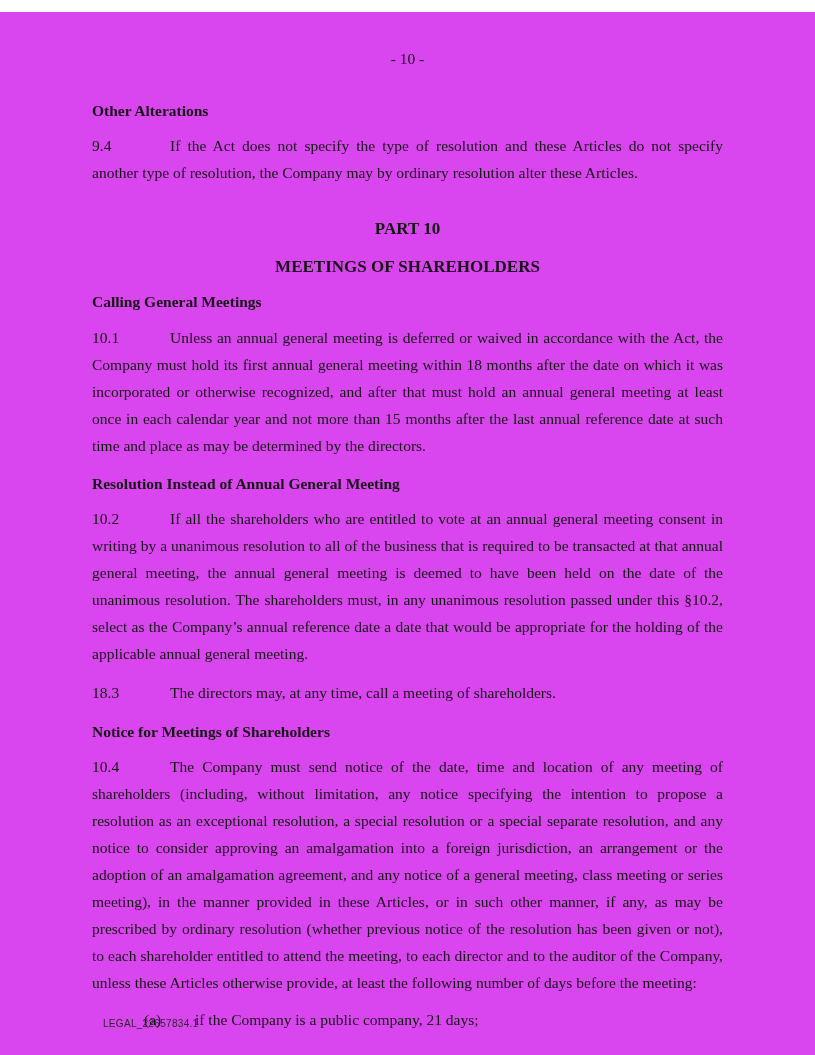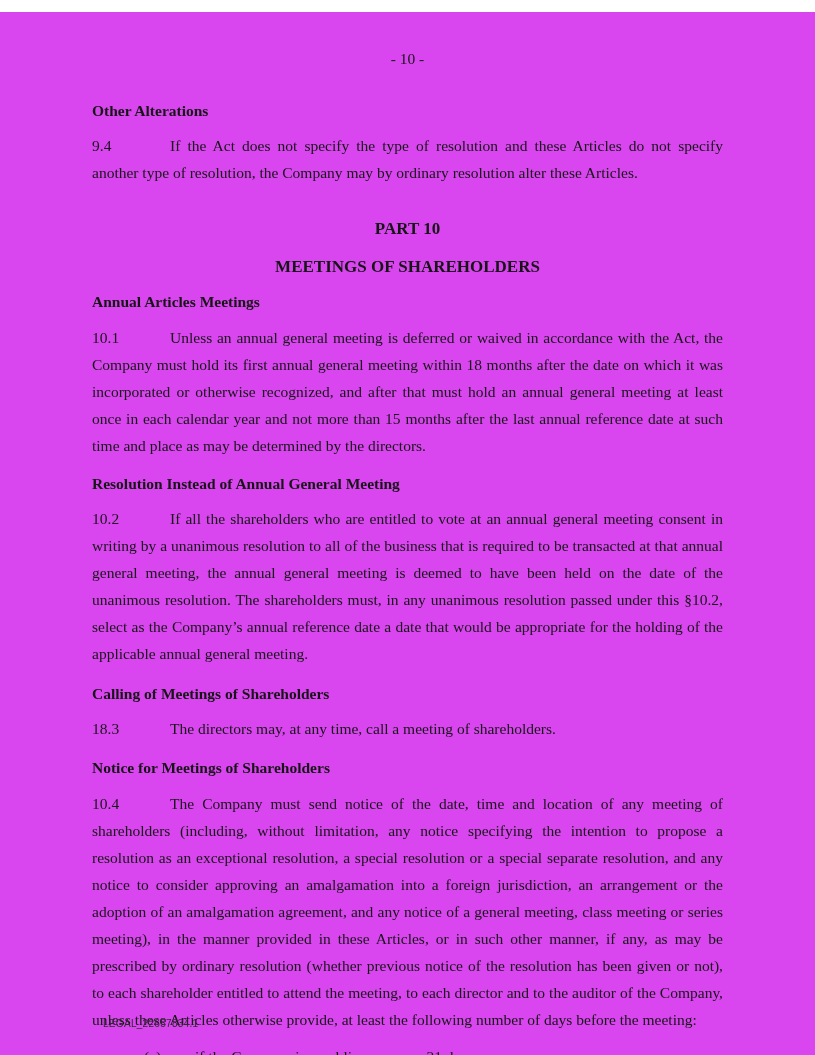--- a/index.html
+++ b/index.html
@@ -92,29 +92,28 @@
   <div class="content">
 
     <h3 class="section-heading mt-h1">Other Alterations</h3>
 
     <p class="clause mt-para"><span class="clause-num">9.4</span><span>If the Act does not specify the type of resolution and these Articles do not specify another type of resolution, the Company may by ordinary resolution alter these Articles.</span></p>
 
     <div class="part-label mt-part">PART 10</div>
 
     <div class="part-title mt-ptitle">MEETINGS OF SHAREHOLDERS</div>
 
-    <h3 class="section-heading mt-h2">Annual Articles Meetings</h3>
+    <h3 class="section-heading mt-h2">Calling General Meetings</h3>
 
     <p class="clause mt-para"><span class="clause-num">10.1</span><span>Unless an annual general meeting is deferred or waived in accordance with the Act, the Company must hold its first annual general meeting within 18 months after the date on which it was incorporated or otherwise recognized, and after that must hold an annual general meeting at least once in each calendar year and not more than 15 months after the last annual reference date at such time and place as may be determined by the directors.</span></p>
 
     <h3 class="section-heading mt-h3">Resolution Instead of Annual General Meeting</h3>
 
     <p class="clause mt-para"><span class="clause-num">10.2</span><span>If all the shareholders who are entitled to vote at an annual general meeting consent in writing by a unanimous resolution to all of the business that is required to be transacted at that annual general meeting, the annual general meeting is deemed to have been held on the date of the unanimous resolution.  The shareholders must, in any unanimous resolution passed under this §10.2, select as the Company’s annual reference date a date that would be appropriate for the holding of the applicable annual general meeting.</span></p>
 
-    <h3 class="section-heading mt-h4">Calling of Meetings of Shareholders</h3>
 
     <p class="clause mt-para"><span class="clause-num">18.3</span><span>The directors may, at any time, call a meeting of shareholders.</span></p>
 
     <h3 class="section-heading mt-h2">Notice for Meetings of Shareholders</h3>
 
     <p class="clause mt-para"><span class="clause-num">10.4</span><span>The Company must send notice of the date, time and location of any meeting of shareholders (including, without limitation, any notice specifying the intention to propose a resolution as an exceptional resolution, a special resolution or a special separate resolution, and any notice to consider approving an amalgamation into a foreign jurisdiction, an arrangement or the adoption of an amalgamation agreement, and any notice of a general meeting, class meeting or series meeting), in the manner provided in these Articles, or in such other manner, if any, as may be prescribed by ordinary resolution (whether previous notice of the resolution has been given or not), to each shareholder entitled to attend the meeting, to each director and to the auditor of the Company, unless these Articles otherwise provide, at least the following number of days before the meeting:</span></p>
 
     <div class="subclause mt-suba"><span class="sub-label">(a)</span><span>if the Company is a public company, 21 days;</span></div>
 
 

